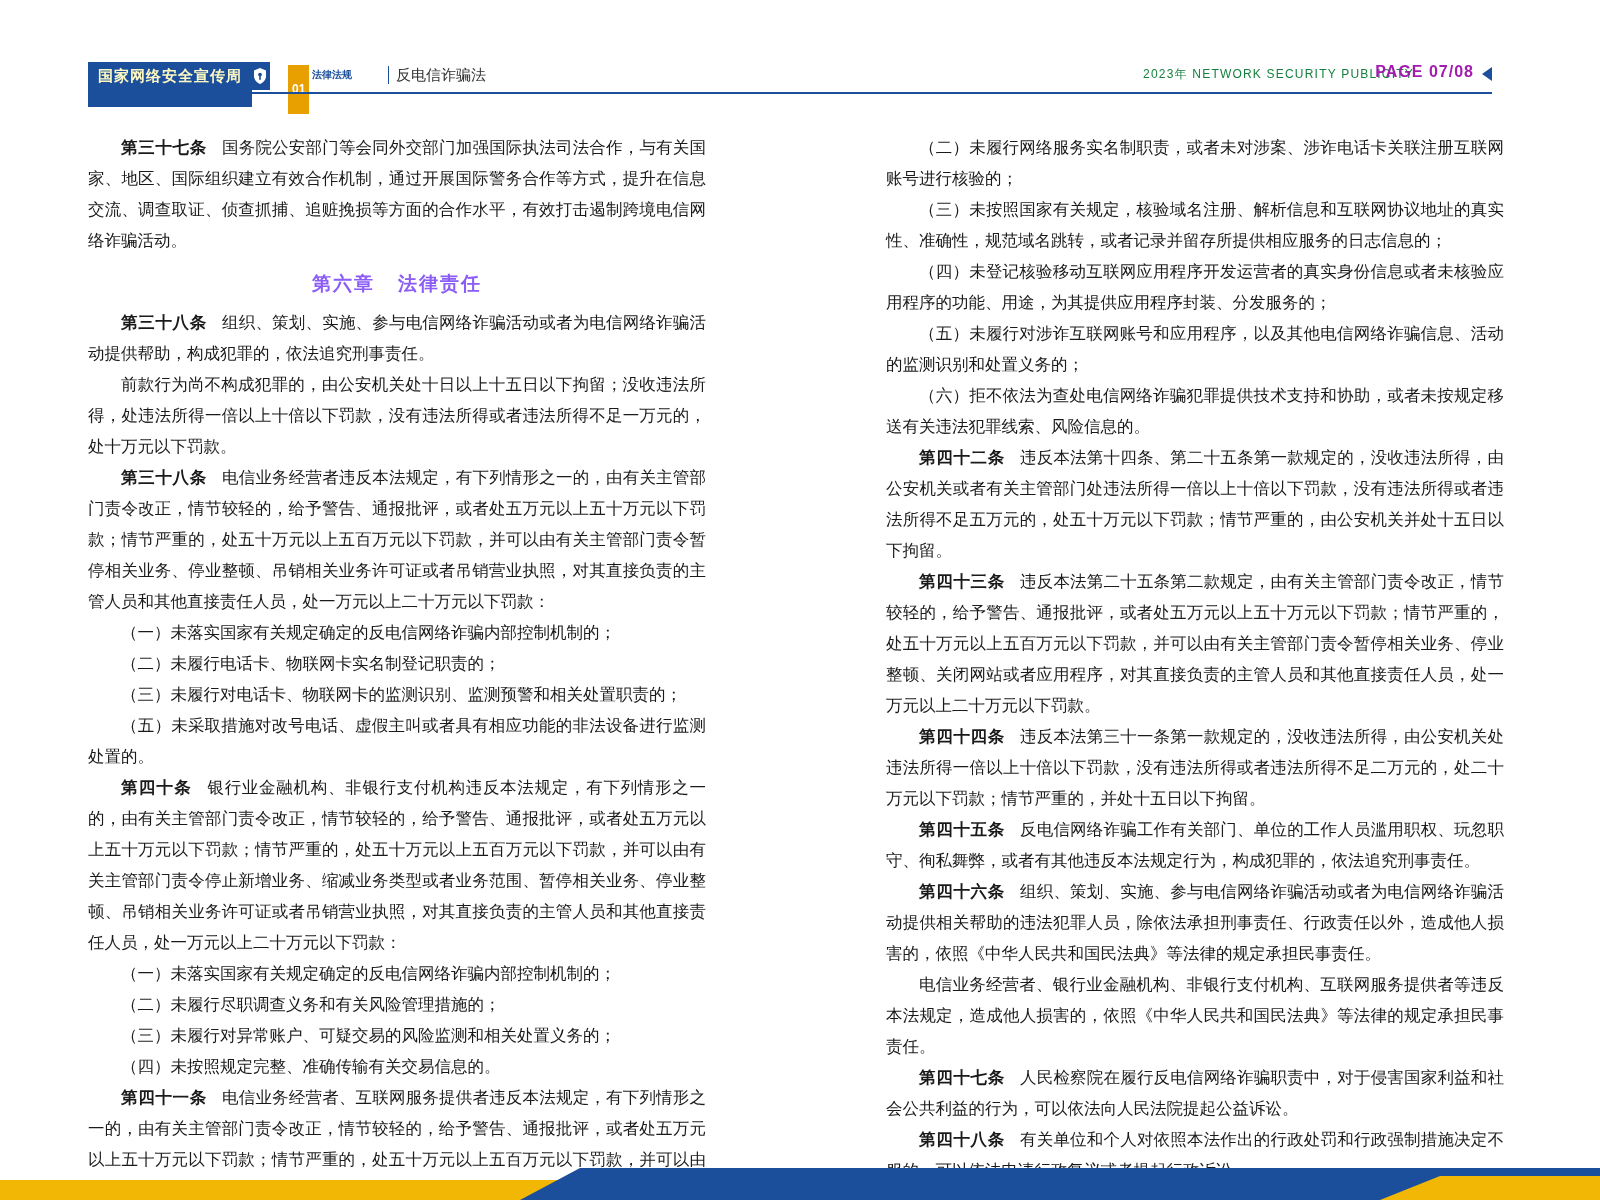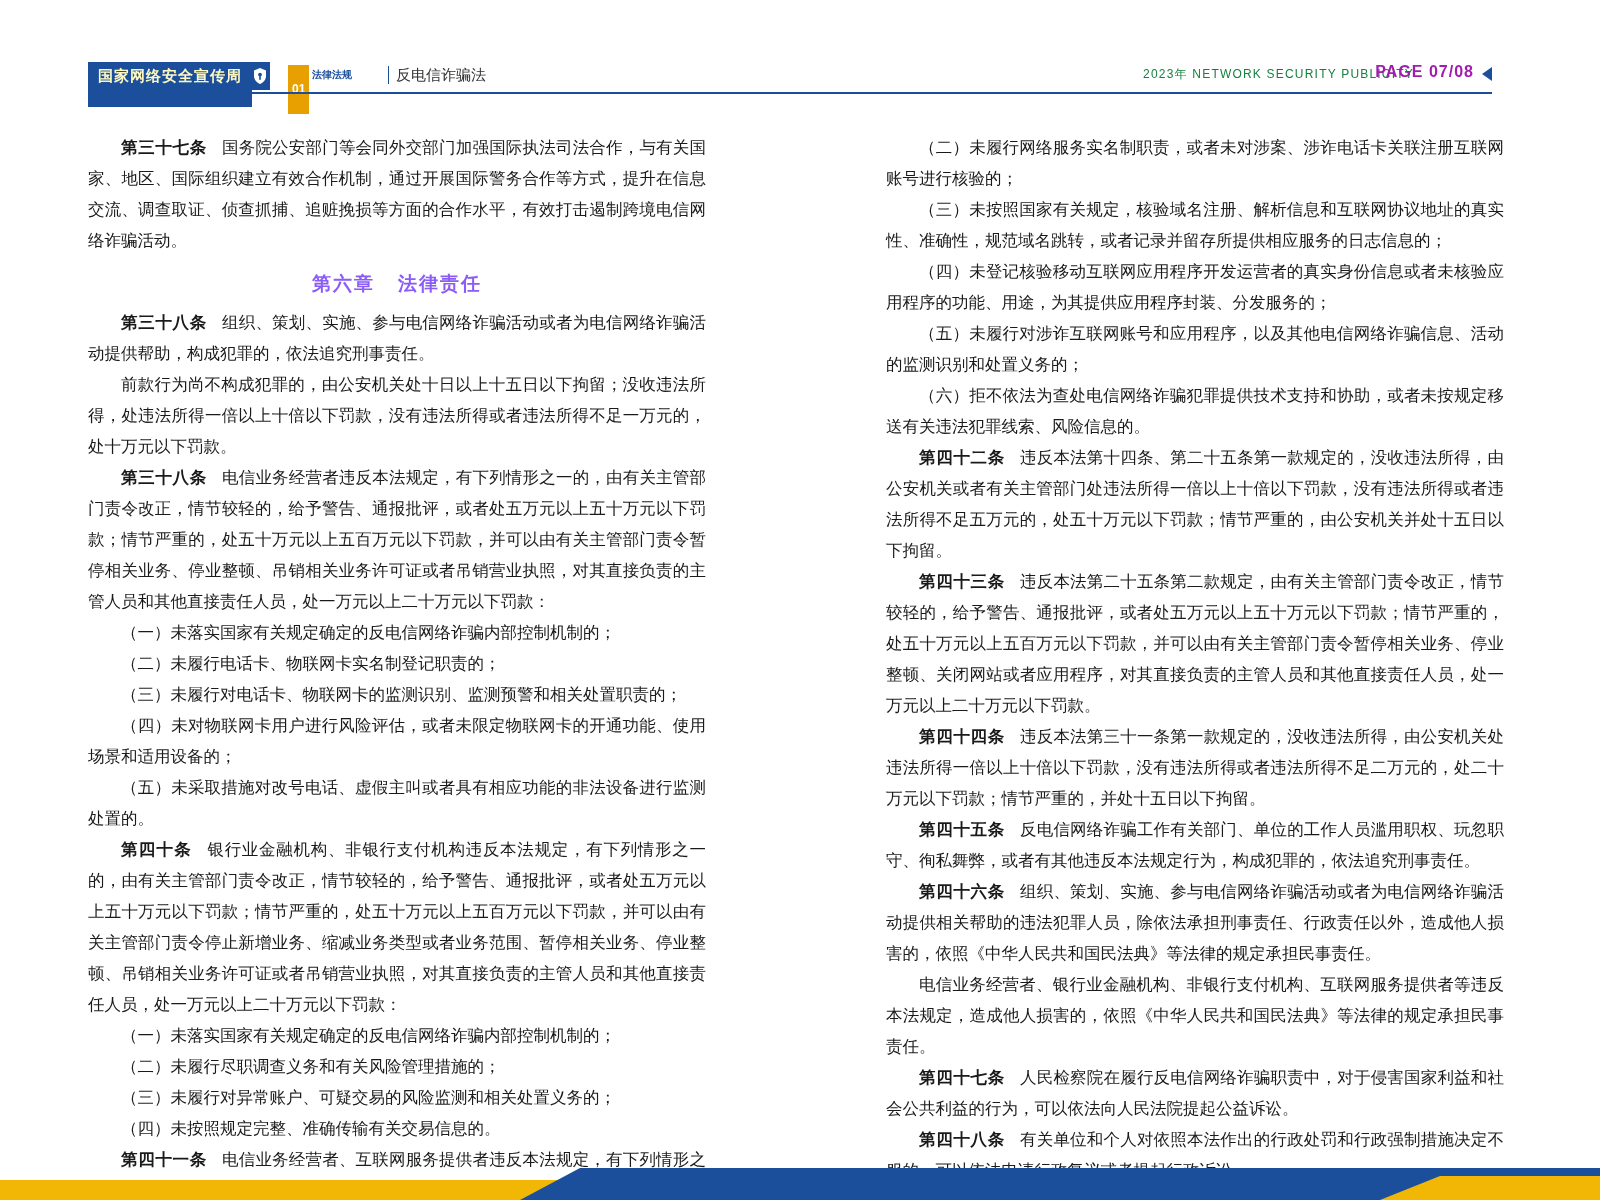--- a/index.html
+++ b/index.html
@@ -207,21 +207,20 @@
     <p class="ind"><span class="art">第三十七条</span><span class="art-gap"></span><span>国务院公安部门等会同外交部门加强国际执法司法合作，与有关国家、地区、国际组织建立有效合作机制，通过开展国际警务合作等方式，提升在信息交流、调查取证、侦查抓捕、追赃挽损等方面的合作水平，有效打击遏制跨境电信网络诈骗活动。</span></p>
 
     <div class="chapter"><span>第六章</span><span class="ch-gap"></span><span>法律责任</span></div>
 
     <p class="ind"><span class="art">第三十八条</span><span class="art-gap"></span><span>组织、策划、实施、参与电信网络诈骗活动或者为电信网络诈骗活动提供帮助，构成犯罪的，依法追究刑事责任。</span></p>
     <p class="ind"><span>前款行为尚不构成犯罪的，由公安机关处十日以上十五日以下拘留；没收违法所得，处违法所得一倍以上十倍以下罚款，没有违法所得或者违法所得不足一万元的，处十万元以下罚款。</span></p>
     <p class="ind"><span class="art">第三十八条</span><span class="art-gap"></span><span>电信业务经营者违反本法规定，有下列情形之一的，由有关主管部门责令改正，情节较轻的，给予警告、通报批评，或者处五万元以上五十万元以下罚款；情节严重的，处五十万元以上五百万元以下罚款，并可以由有关主管部门责令暂停相关业务、停业整顿、吊销相关业务许可证或者吊销营业执照，对其直接负责的主管人员和其他直接责任人员，处一万元以上二十万元以下罚款：</span></p>
     <p class="ind"><span>（一）未落实国家有关规定确定的反电信网络诈骗内部控制机制的；</span></p>
     <p class="ind"><span>（二）未履行电话卡、物联网卡实名制登记职责的；</span></p>
     <p class="ind"><span>（三）未履行对电话卡、物联网卡的监测识别、监测预警和相关处置职责的；</span></p>
-    <p class="ind"><span>（四）未对物联网卡用户进行风险评估，或者未限定物联网卡的开通功能、使用场景和适用设备的；</span></p>
     <p class="ind"><span>（五）未采取措施对改号电话、虚假主叫或者具有相应功能的非法设备进行监测处置的。</span></p>
     <p class="ind"><span class="art">第四十条</span><span class="art-gap"></span><span>银行业金融机构、非银行支付机构违反本法规定，有下列情形之一的，由有关主管部门责令改正，情节较轻的，给予警告、通报批评，或者处五万元以上五十万元以下罚款；情节严重的，处五十万元以上五百万元以下罚款，并可以由有关主管部门责令停止新增业务、缩减业务类型或者业务范围、暂停相关业务、停业整顿、吊销相关业务许可证或者吊销营业执照，对其直接负责的主管人员和其他直接责任人员，处一万元以上二十万元以下罚款：</span></p>
     <p class="ind"><span>（一）未落实国家有关规定确定的反电信网络诈骗内部控制机制的；</span></p>
     <p class="ind"><span>（二）未履行尽职调查义务和有关风险管理措施的；</span></p>
     <p class="ind"><span>（三）未履行对异常账户、可疑交易的风险监测和相关处置义务的；</span></p>
     <p class="ind"><span>（四）未按照规定完整、准确传输有关交易信息的。</span></p>
     <p class="ind"><span class="art">第四十一条</span><span class="art-gap"></span><span>电信业务经营者、互联网服务提供者违反本法规定，有下列情形之一的，由有关主管部门责令改正，情节较轻的，给予警告、通报批评，或者处五万元以上五十万元以下罚款；情节严重的，处五十万元以上五百万元以下罚款，并可以由有关主管部门责令暂停相关业务、停业整顿、关闭网站或者应用程序、吊销相关业务许可证或者吊销营业执照，对其直接负责的主管人员和其他直接责任人员，处一万元以上二十万元以下罚款：</span></p>
 
   </div>
 

